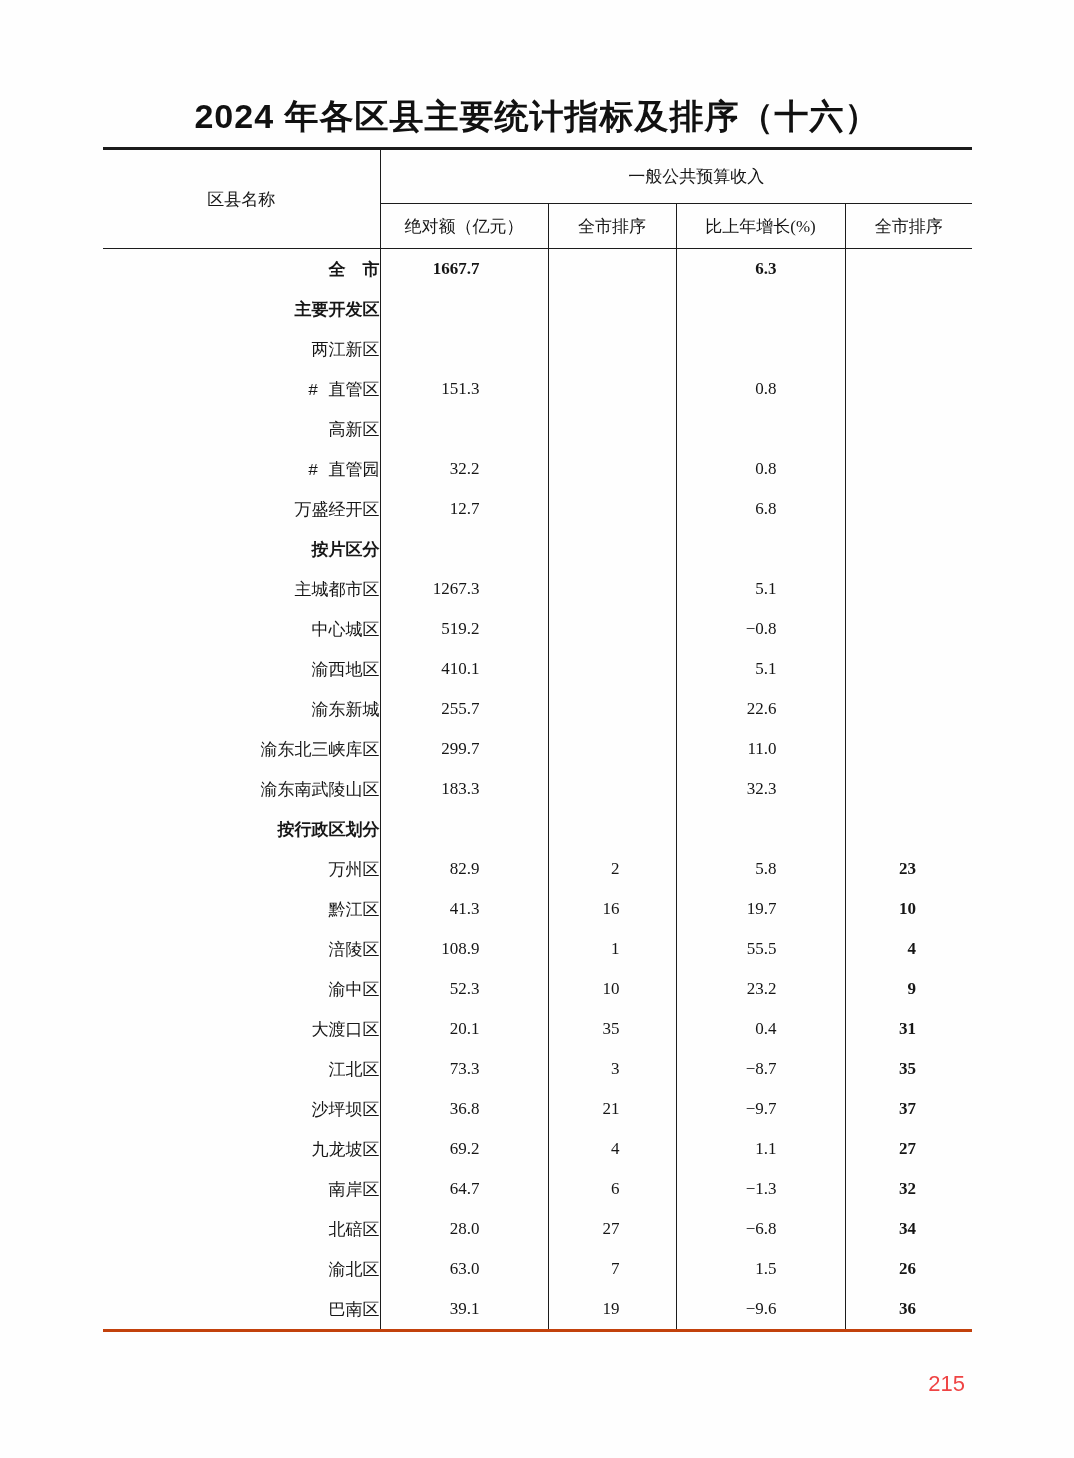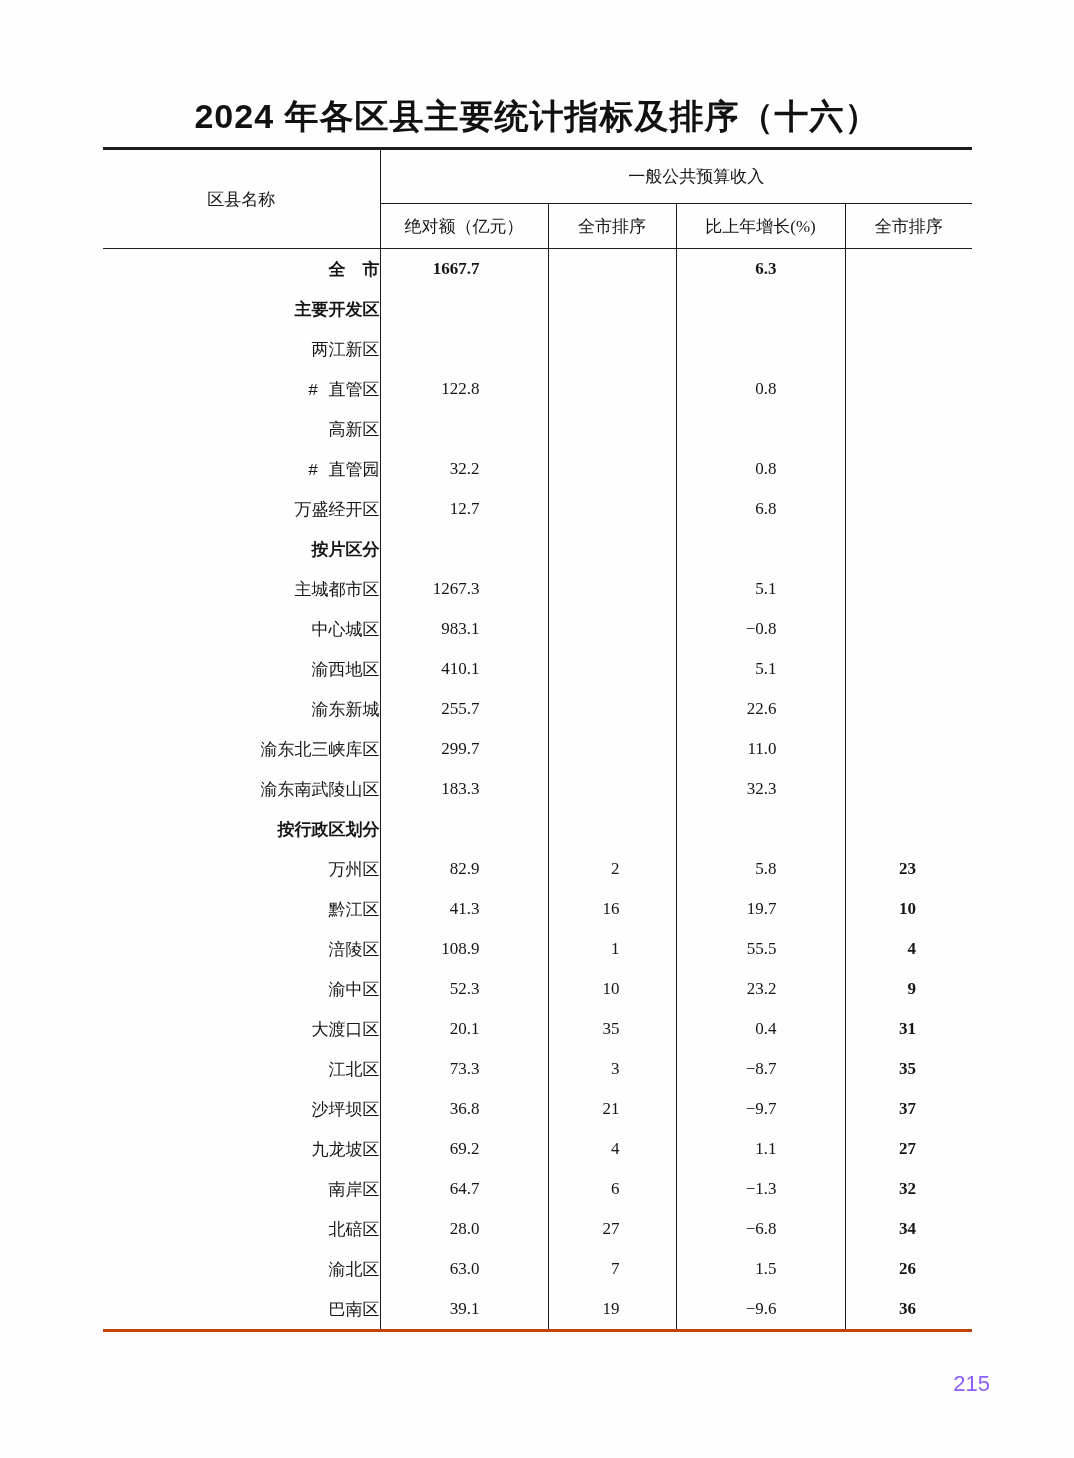--- a/index.html
+++ b/index.html
@@ -86,24 +86,24 @@
   td.name.hash   { padding-left: 15px; font-family: Liberation Mono, monospace; }
   td.name.indent { padding-left: 21px; }
   td.num  { text-align: right; }
   td.val  { padding-right: 68px; }
   td.rank { padding-right: 56px; }
   tr.bold td { font-weight: bold; }
 
   .page-number {
     position: absolute;
     top: 1371px;
-    right: 84px;
+    right: 109px;
     font-family: "Liberation Sans", "DejaVu Sans", sans-serif;
     font-size: 22px;
-    color: #8b5cf6;
+    color: #ef4444;
   }
 </style>
 </head>
 <body>
 
 <div class="page">
 
   <h1 class="title">2024 年各区县主要统计指标及排序（十六）</h1>
 
   <table class="stats">
@@ -143,21 +143,21 @@
         </tr>
         <tr>
           <td class="name">两江新区</td>
           <td class="num val"></td>
           <td class="num rank"></td>
           <td class="num val"></td>
           <td class="num rank"></td>
         </tr>
         <tr>
           <td class="name hash"># 直管区</td>
-          <td class="num val">122.8</td>
+          <td class="num val">151.3</td>
           <td class="num rank"></td>
           <td class="num val">0.8</td>
           <td class="num rank"></td>
         </tr>
         <tr>
           <td class="name">高新区</td>
           <td class="num val"></td>
           <td class="num rank"></td>
           <td class="num val"></td>
           <td class="num rank"></td>
@@ -185,21 +185,21 @@
         </tr>
         <tr>
           <td class="name">主城都市区</td>
           <td class="num val">1267.3</td>
           <td class="num rank"></td>
           <td class="num val">5.1</td>
           <td class="num rank"></td>
         </tr>
         <tr>
           <td class="name indent">中心城区</td>
-          <td class="num val">983.1</td>
+          <td class="num val">519.2</td>
           <td class="num rank"></td>
           <td class="num val">−0.8</td>
           <td class="num rank"></td>
         </tr>
         <tr>
           <td class="name indent">渝西地区</td>
           <td class="num val">410.1</td>
           <td class="num rank"></td>
           <td class="num val">5.1</td>
           <td class="num rank"></td>

